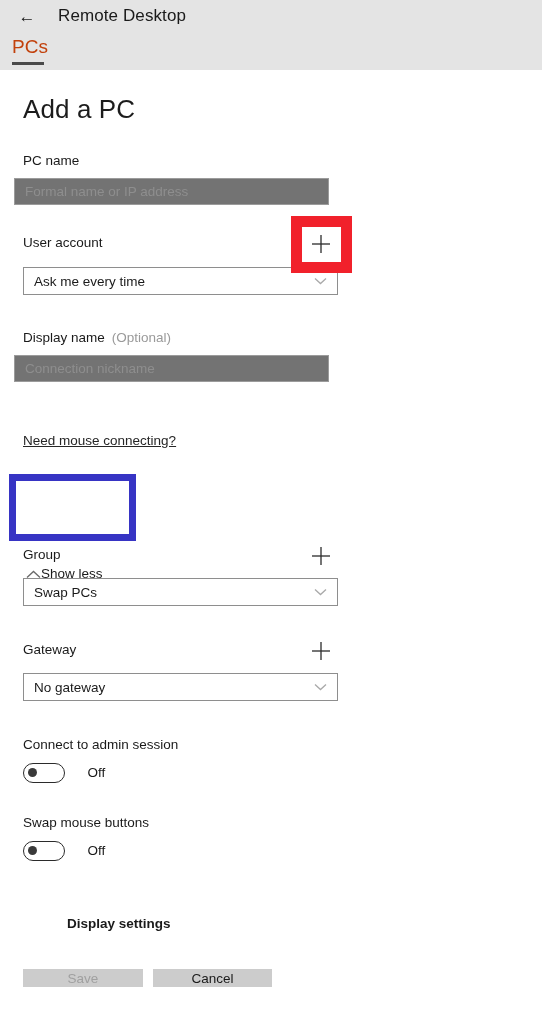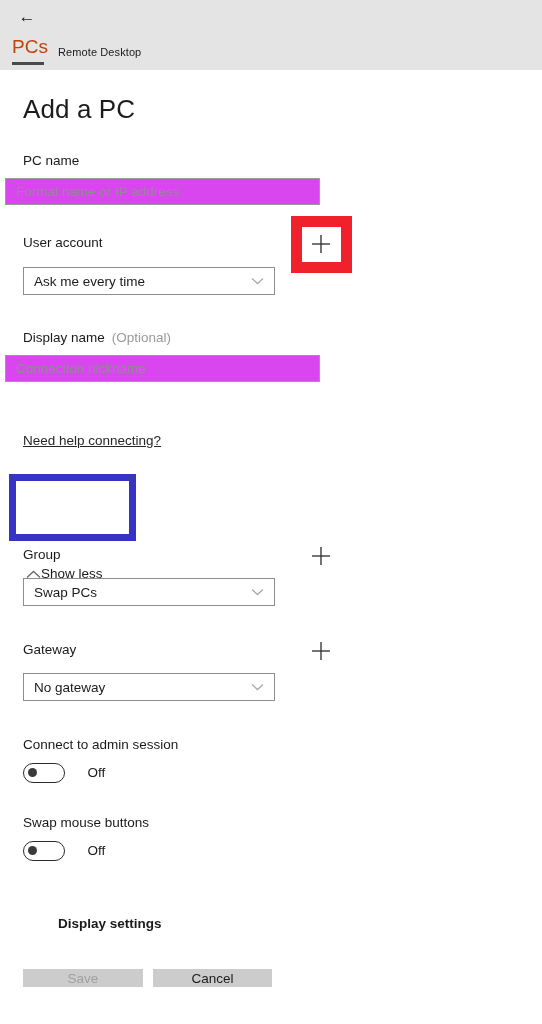--- a/index.html
+++ b/index.html
@@ -34,25 +34,24 @@
     font-size: 17px;
     line-height: 22px;
     text-align: center;
     color: #1a1a1a;
     cursor: pointer;
   }
   .app-title {
     position: absolute;
     left: 58px;
     top: 7px;
-    font-size: 11px;
+    font-size: 17px;
     line-height: 18px;
     color: #1a1a1a;
     letter-spacing: .1px;
-    margin-top: 36px;
   }
   .tabstrip {
     position: absolute;
     left: 12px;
     top: 34px;
   }
   .tab {
     display: inline-block;
     position: relative;
     font-size: 19px;
@@ -94,38 +93,38 @@
     line-height: 18px;
     color: #1a1a1a;
   }
   .field-label .optional {
     color: #9a9a9a;
     margin-left: 7px;
   }
 
   .text-input {
     position: absolute;
-    left: 5px;
+    left: 14px;
     width: 315px;
     height: 27px;
     box-sizing: border-box;
     border: 1px solid #9b9b9b;
-    background: #d946ef;
+    background: #737373;
     font-family: "Liberation Sans", sans-serif;
     font-size: 13.5px;
     color: #1a1a1a;
     padding: 0 0 0 10px;
     outline: none;
   }
   .text-input::placeholder { color: #8e8e8e; opacity: 1; }
 
   .combo {
     position: absolute;
     left: 23px;
-    width: 252px;
+    width: 315px;
     height: 28px;
     box-sizing: border-box;
     border: 1px solid #8e8e8e;
     background: #ffffff;
     cursor: pointer;
   }
   .combo .combo-text {
     position: absolute;
     left: 10px;
     top: 5px;
@@ -203,21 +202,21 @@
     display: inline-block;
     margin-left: 18px;
     font-size: 13.5px;
     line-height: 20px;
     vertical-align: middle;
     color: #1a1a1a;
   }
 
   .section-head {
     position: absolute;
-    left: 14px;
+    left: 23px;
     font-size: 13.5px;
     line-height: 18px;
     font-weight: bold;
     color: #1a1a1a;
     padding-left: 44px;
   }
 
   .btn {
     position: absolute;
     height: 18px;
@@ -286,21 +285,21 @@
           <polyline points="1,1.5 6.5,6.5 12,1.5" fill="none" stroke="#a9a9a9" stroke-width="1.3"></polyline>
         </svg>
     </span>
   </div>
 
   <div class="field-label" style="left:23px; top:259px;">
     <span>Display name</span><span class="optional">(Optional)</span>
   </div>
   <input class="text-input" style="top: 285px;" type="text" placeholder="Connection nickname">
 
-  <div class="help-link" style="top:362px;">Need help connecting?</div>
+  <div class="help-link" style="top:362px;">Need mouse connecting?</div>
 
   <div class="showless">
     <span class="caret">
       <svg width="15" height="9" viewBox="0 0 15 9">
           <polyline points="1,7.5 7.5,1.5 14,7.5" fill="none" stroke="#6a6a6a" stroke-width="1.3"></polyline>
         </svg>
     </span>
     <span class="sl-text">Show less</span>
   </div>
 

